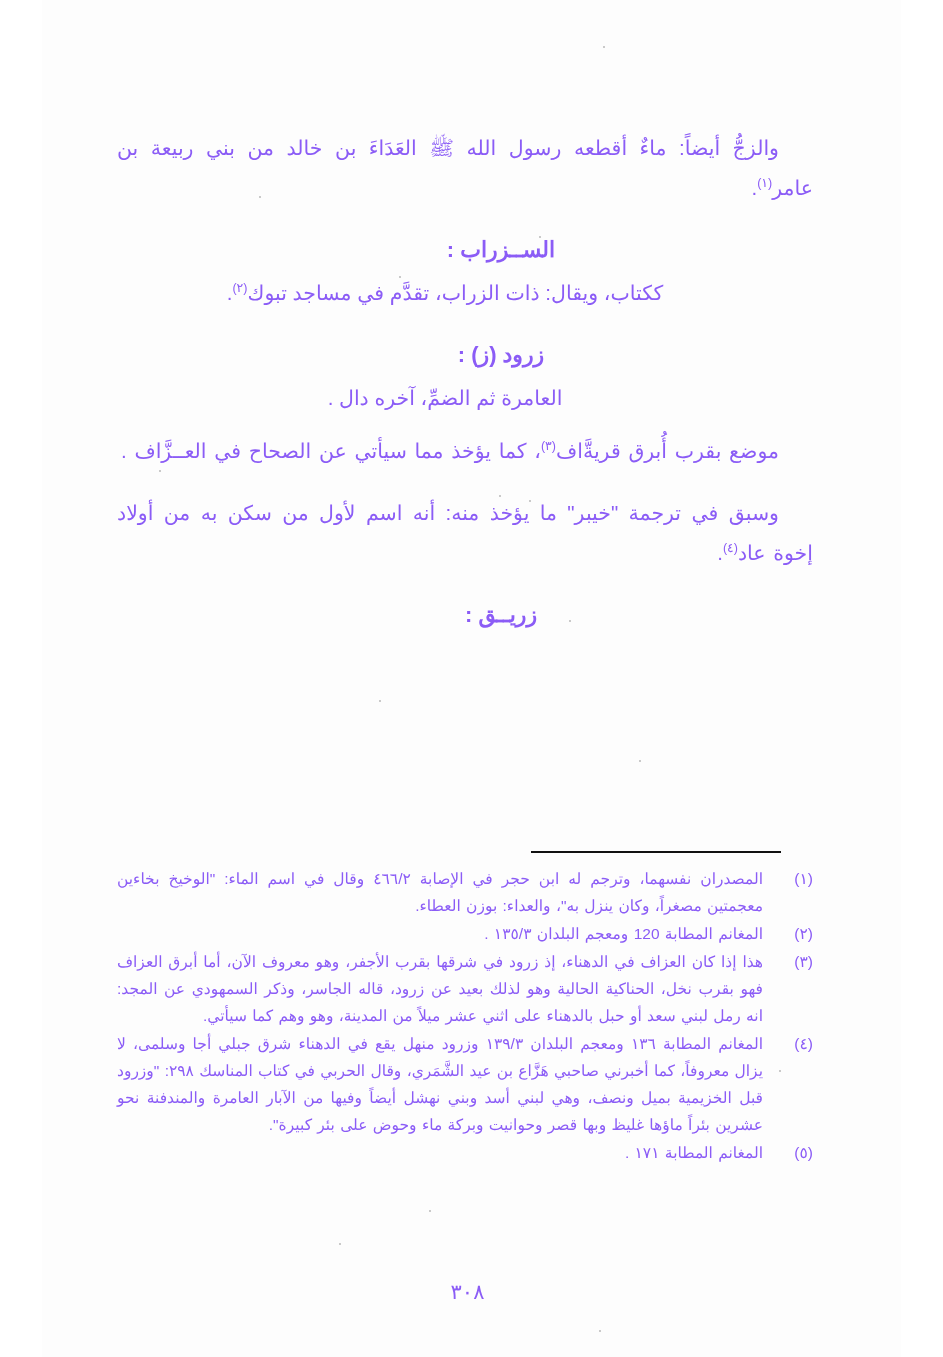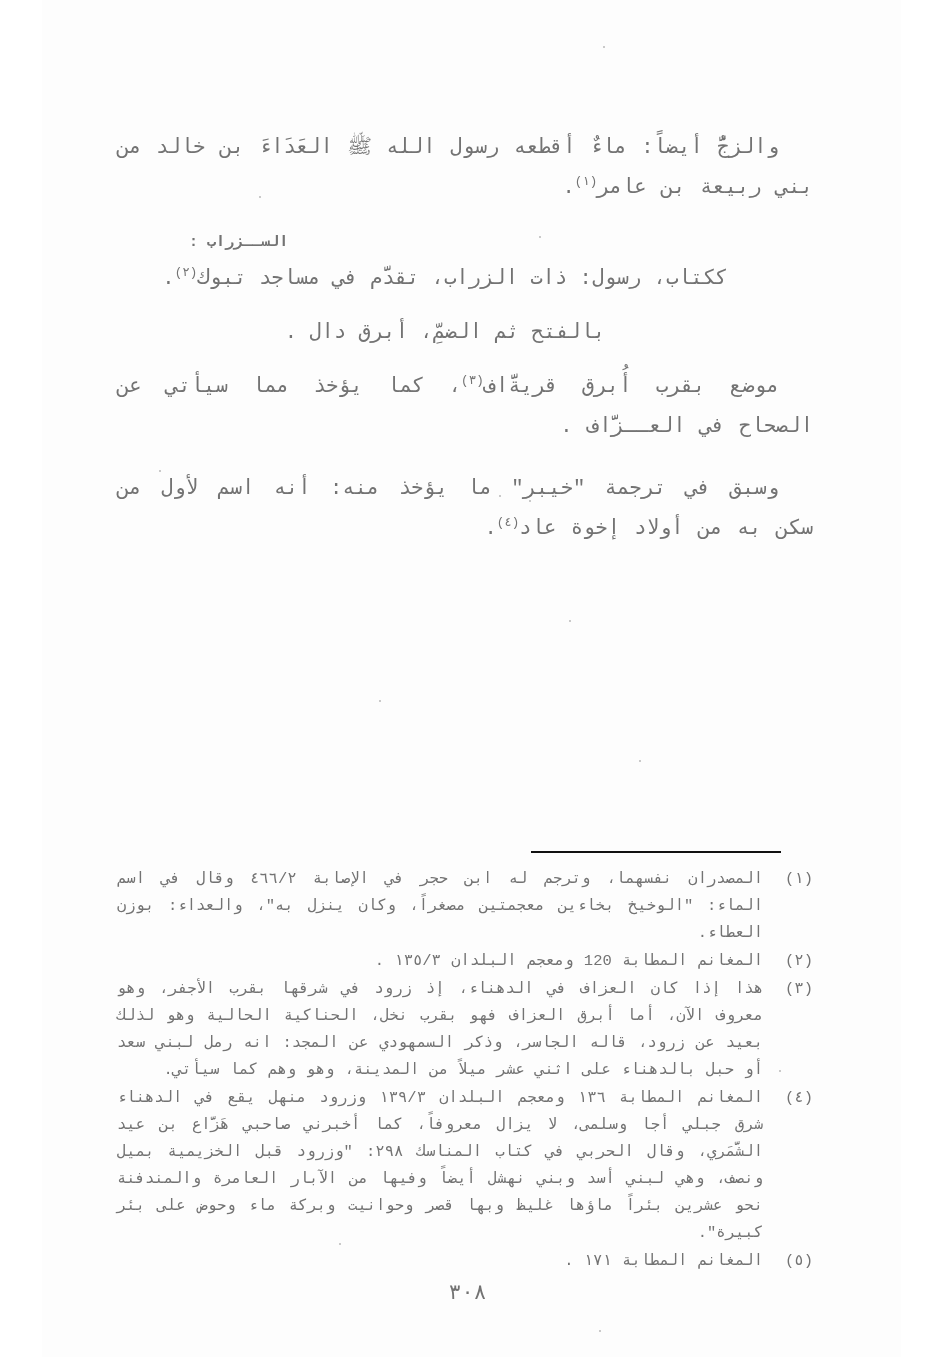--- a/index.html
+++ b/index.html
@@ -8,22 +8,22 @@
     padding: 0;
     background: #ffffff;
   }
   .page {
     position: relative;
     width: 859px;
     height: 1357px;
     margin: 0 auto;
     background: #fdfdfd;
     overflow: hidden;
-    font-family: Liberation Mono, monospace;
-    color: #737373;
+    font-family: Liberation Sans, sans-serif;
+    color: #8b5cf6;
     direction: rtl;
     text-align: right;
   }
   
   .speckle {
     position: absolute;
     background: #b9b9b9;
     border-radius: 50%;
     pointer-events: none;
   }
@@ -39,25 +39,25 @@
     font-size: 20.5px;
     line-height: 1.95;
     text-align: justify;
     text-justify: inter-word;
     margin: 0 0 2px 0;
     word-spacing: 2px;
   }
   .para.indent { text-indent: 34px; }
 
   .heading {
-    font-size: 15px;
+    font-size: 22px;
     font-weight: bold;
     line-height: 1.9;
     margin: 7px 0 2px 0;
-    text-align: left;
+    text-align: center;
     padding-left: 72px;
     letter-spacing: 0.5px;
   }
   .sub {
     font-size: 20.5px;
     line-height: 1.95;
     margin: 0 0 2px 0;
     text-align: center;
     padding-right: 40px;
   }
@@ -141,37 +141,39 @@
   <div class="speckle" style="top:1330px;right:300px;width:2px;height:2px;"></div>
 
   <div class="content">
 
     <p class="para indent"><span>والزجُّ أيضاً: ماءٌ أقطعه رسول الله ﷺ العَدَاءَ بن خالد من بني ربيعة بن عامر</span><sup class="fn">(١)</sup><span>.</span></p>
 
     <div class="gap-sm"></div>
 
     <h2 class="heading">الســزراب :</h2>
 
-    <p class="sub"><span>ككتاب، رسول: ذات الزراب، تقدَّم في مساجد تبوك</span><sup class="fn">(٢)</sup><span>.</span></p>
-
-    <div class="gap-sm"></div>
-
-
-    <p class="sub">بالفتح ثم الضمِّ، أبرق دال .</p>
+    <p class="sub"><span>ككتاب، ويقال: ذات الزراب، تقدَّم في مساجد تبوك</span><sup class="fn">(٢)</sup><span>.</span></p>
+
+    <div class="gap-sm"></div>
+
+    <h2 class="heading">زرود (ز) :</h2>
+
+    <p class="sub">العامرة ثم الضمِّ، آخره دال .</p>
 
     <div class="gap-sm"></div>
 
     <p class="para indent"><span>موضع بقرب أُبرق قريةَّاف</span><sup class="fn">(٣)</sup><span>، كما يؤخذ مما سيأتي عن الصحاح في العــزَّاف .</span></p>
 
     <div class="gap-md"></div>
 
     <p class="para indent"><span>وسبق في ترجمة "خيبر" ما يؤخذ منه: أنه اسم لأول من سكن به من أولاد إخوة عاد</span><sup class="fn">(٤)</sup><span>.</span></p>
 
     <div class="gap-sm"></div>
 
+    <h2 class="heading">زريــق :</h2>
 
 
     <div class="gap-sm"></div>
 
 
 
   </div>
 
   <div class="fn-rule"></div>
 

